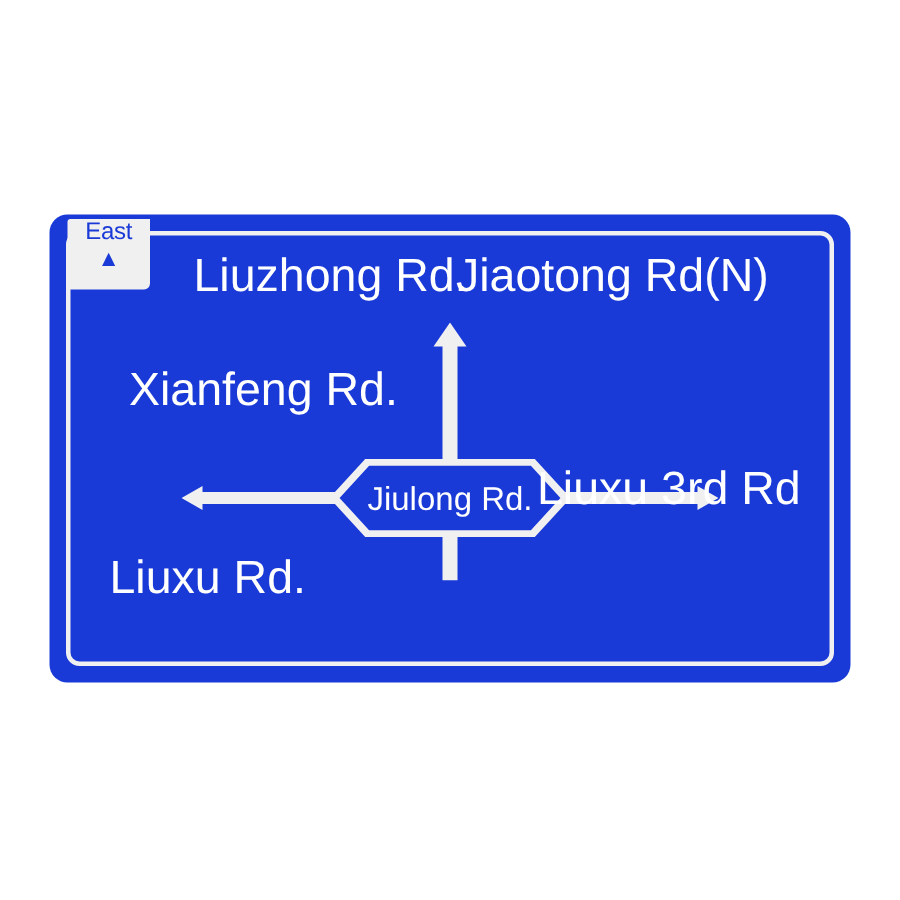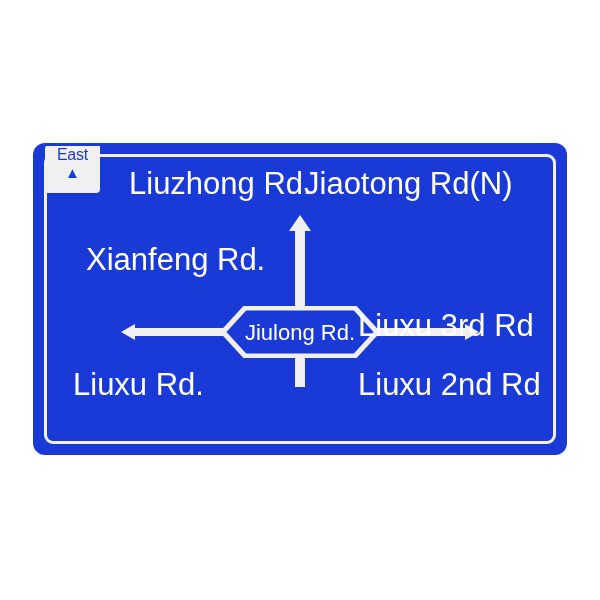--- a/index.html
+++ b/index.html
@@ -153,16 +153,15 @@
     <div class="street-label" id="label-top-left">Liuzhong Rd.</div>
 
     <div class="street-label" id="label-top-right">Jiaotong Rd(N)</div>
 
     <div class="street-label" id="label-mid-left">Xianfeng Rd.</div>
 
     <div class="street-label" id="label-mid-right">Liuxu 3rd Rd</div>
 
     <div class="street-label" id="label-bot-left">Liuxu Rd.</div>
 
-    <div class="street-label" id="label-bot-right">Liuxu 2nd Rd</div>
 
   </div>
 </div>
 
 </body></html>

